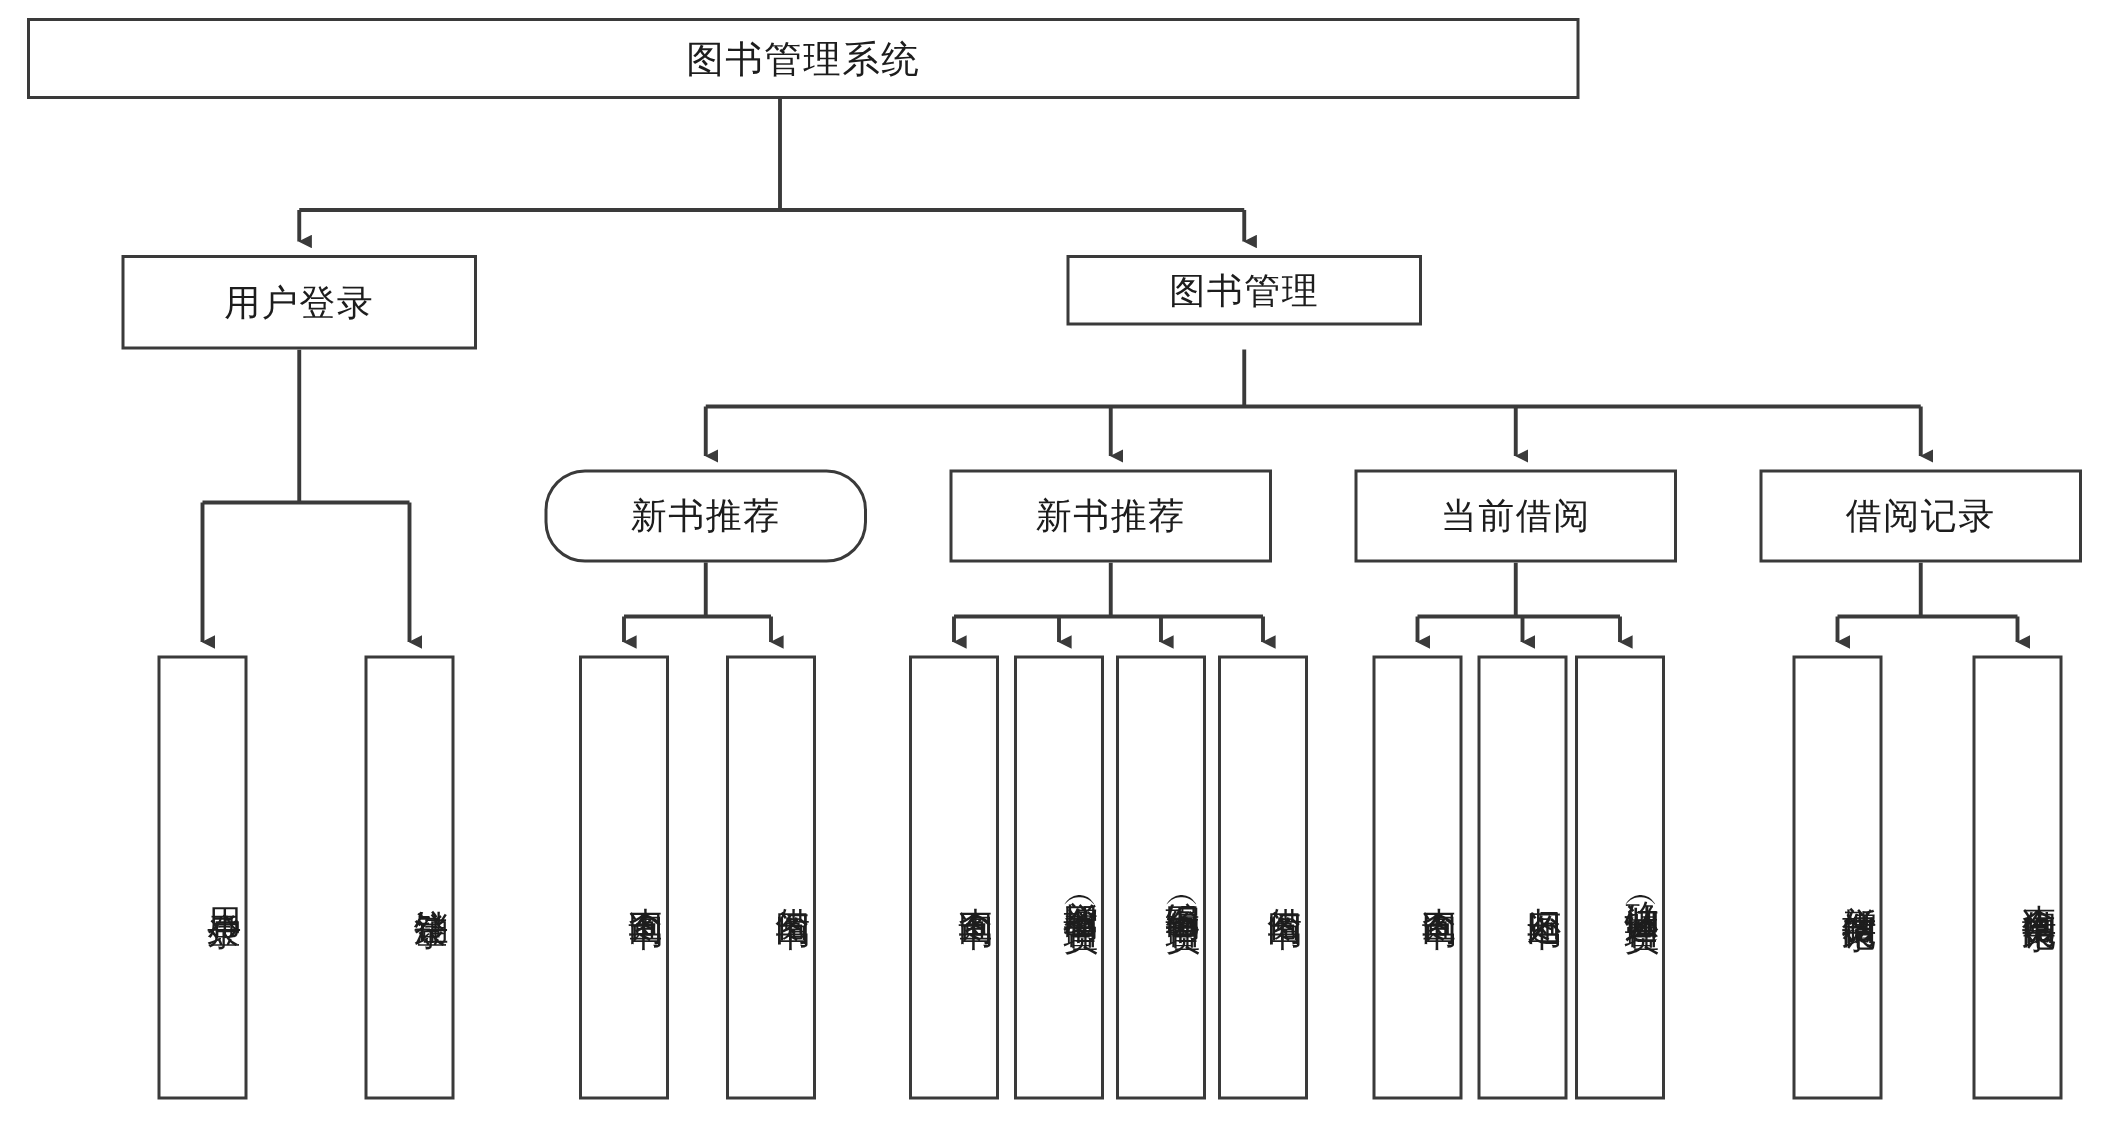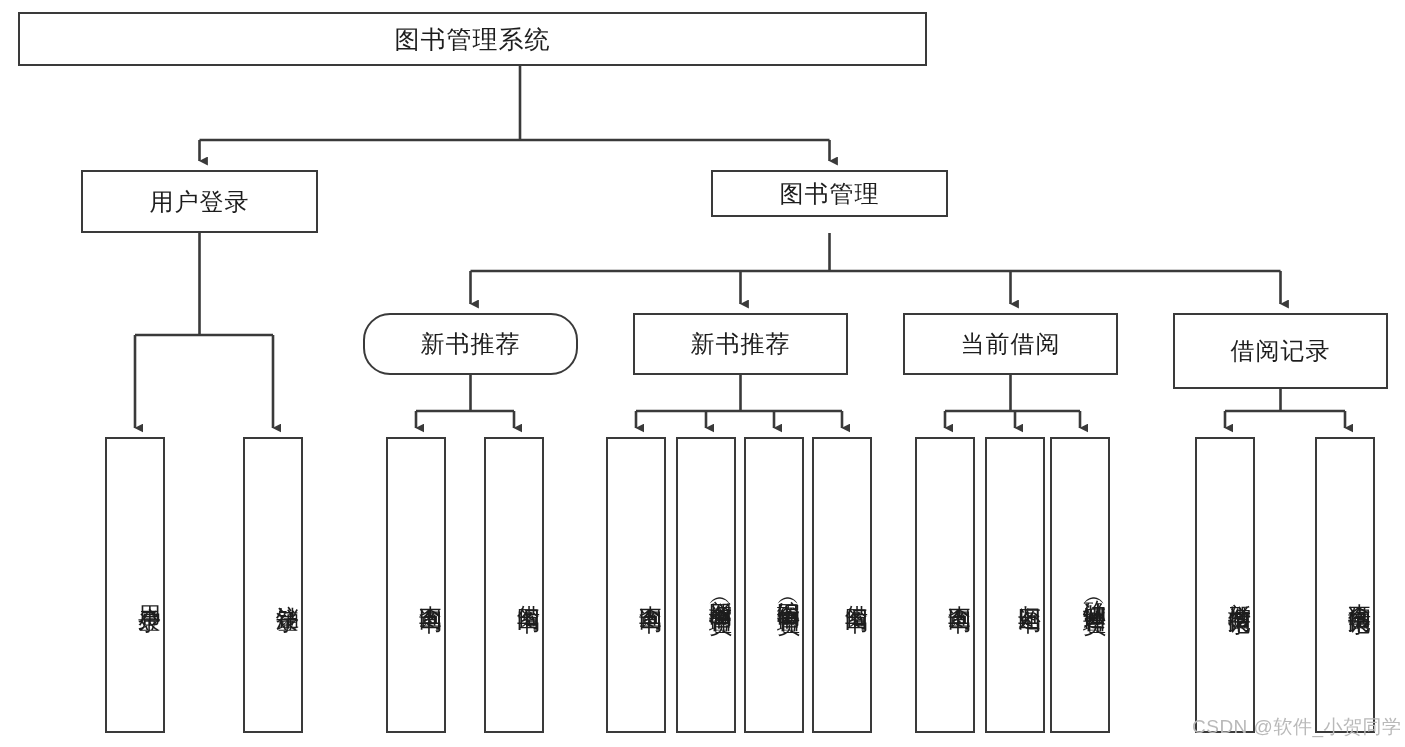--- a/index.html
+++ b/index.html
@@ -104,39 +104,39 @@
         <path d="M1015,411 L1015,428" marker-end="url(#arrowhead)"></path>
         <path d="M1080,411 L1080,428" marker-end="url(#arrowhead)"></path>
         <path d="M1280.5,375 L1280.5,411"></path>
         <path d="M1225,411 L1345,411"></path>
         <path d="M1225,411 L1225,428" marker-end="url(#arrowhead)"></path>
         <path d="M1345,411 L1345,428" marker-end="url(#arrowhead)"></path>
       </g>
   </svg>
 
   <div id="node-layer">
-      <div class="node node-h node-root" style="left: 18px; top: 12px; width: 909px; height: 54px;">
+      <div class="node node-h node-root" style="left: 18px; top: 12px; width: 1035px; height: 54px;">
         <span>图书管理系统</span>
       </div>
       <div class="node node-h" style="left: 81px; top: 170px; width: 237px; height: 63px;">
         <span>用户登录</span>
       </div>
       <div class="node node-h" style="left: 711px; top: 170px; width: 237px; height: 47px;">
         <span>图书管理</span>
       </div>
       <div class="node node-h" style="left: 363px; top: 313px; width: 215px; height: 62px; border-radius: 27px;">
         <span>新书推荐</span>
       </div>
       <div class="node node-h" style="left: 633px; top: 313px; width: 215px; height: 62px;">
         <span>新书推荐</span>
       </div>
       <div class="node node-h" style="left: 903px; top: 313px; width: 215px; height: 62px;">
         <span>当前借阅</span>
       </div>
-      <div class="node node-h" style="left: 1173px; top: 313px; width: 215px; height: 76px;">
+      <div class="node node-h" style="left: 1173px; top: 313px; width: 215px; height: 62px;">
         <span>借阅记录</span>
       </div>
       <div class="node node-v" style="left: 105px; top: 437px; width: 60px; height: 296px;">
         <span>用户登录</span>
       </div>
       <div class="node node-v" style="left: 243px; top: 437px; width: 60px; height: 296px;">
         <span>注销登录</span>
       </div>
       <div class="node node-v" style="left: 386px; top: 437px; width: 60px; height: 296px;">
         <span>查询图书</span>
@@ -166,15 +166,14 @@
         <span>确认归还（管理员）</span>
       </div>
       <div class="node node-v" style="left: 1195px; top: 437px; width: 60px; height: 296px;">
         <span>新增借阅记录</span>
       </div>
       <div class="node node-v" style="left: 1315px; top: 437px; width: 60px; height: 296px;">
         <span>查询借阅记录</span>
       </div>
     </div>
 
-  <div class="watermark" style="left: 1192px; top: 714px;">CSDN @软件_小贺同学</div>
 
 </div>
 
 </body></html>

